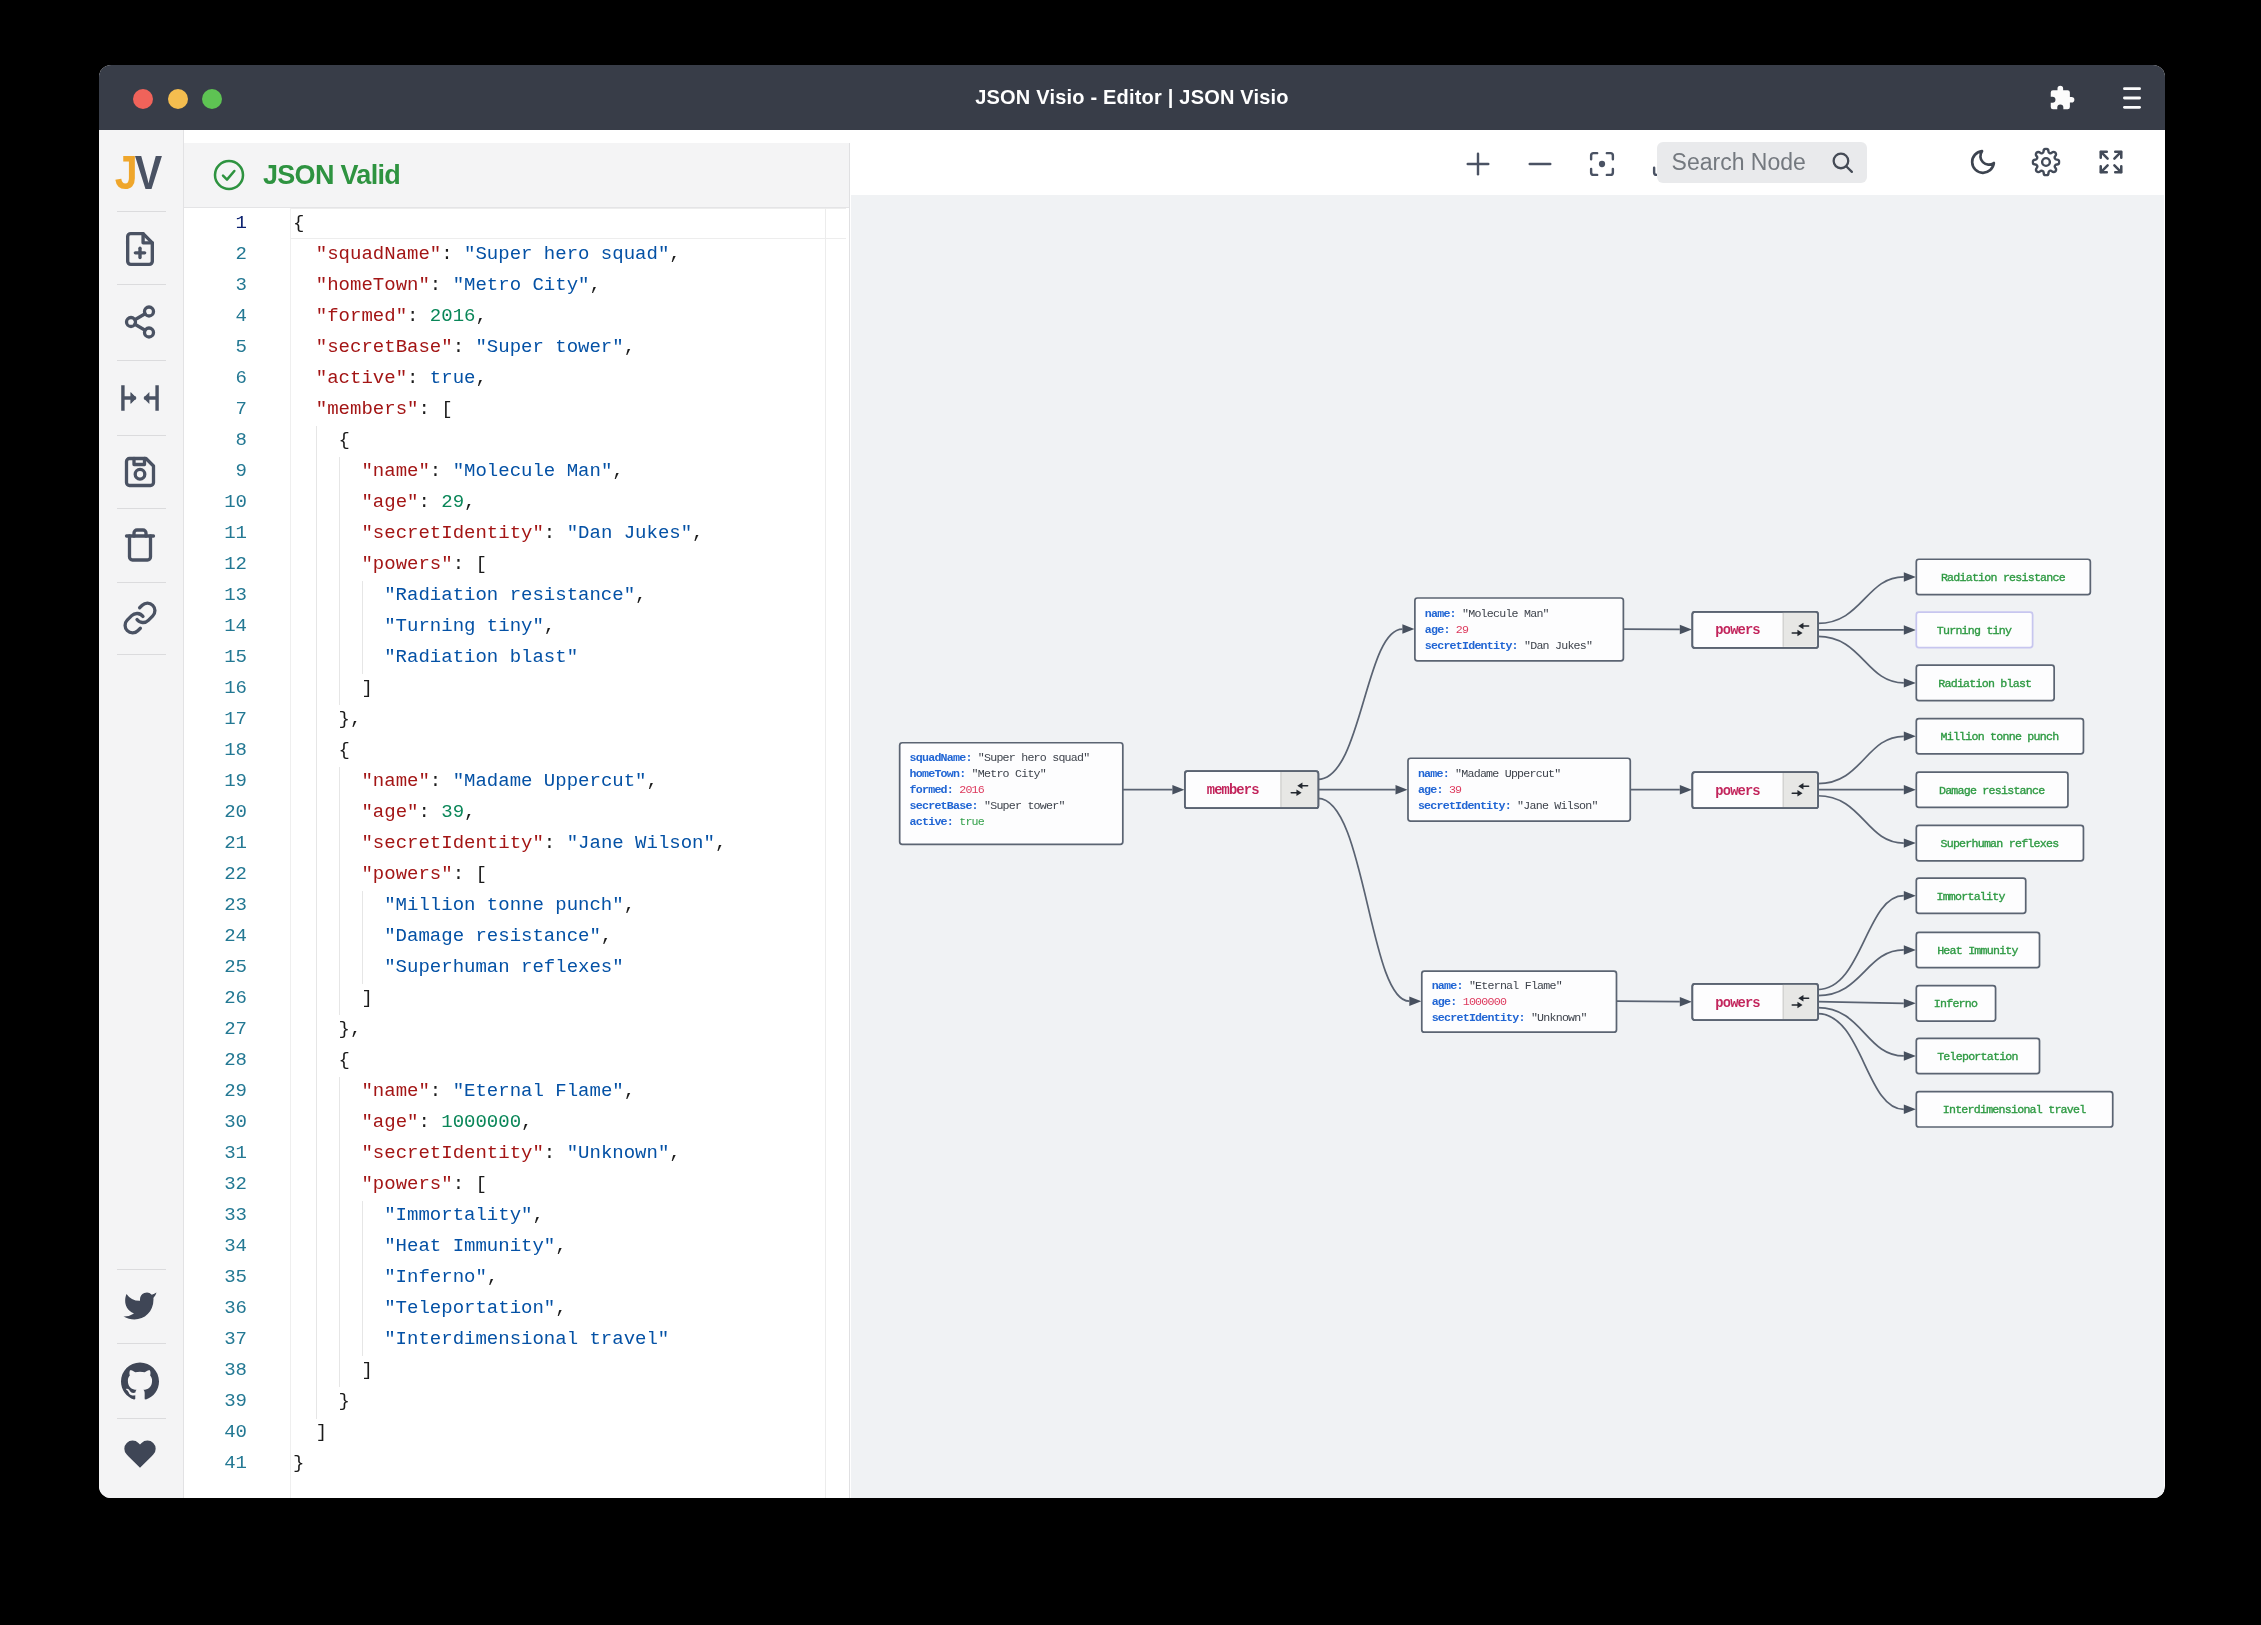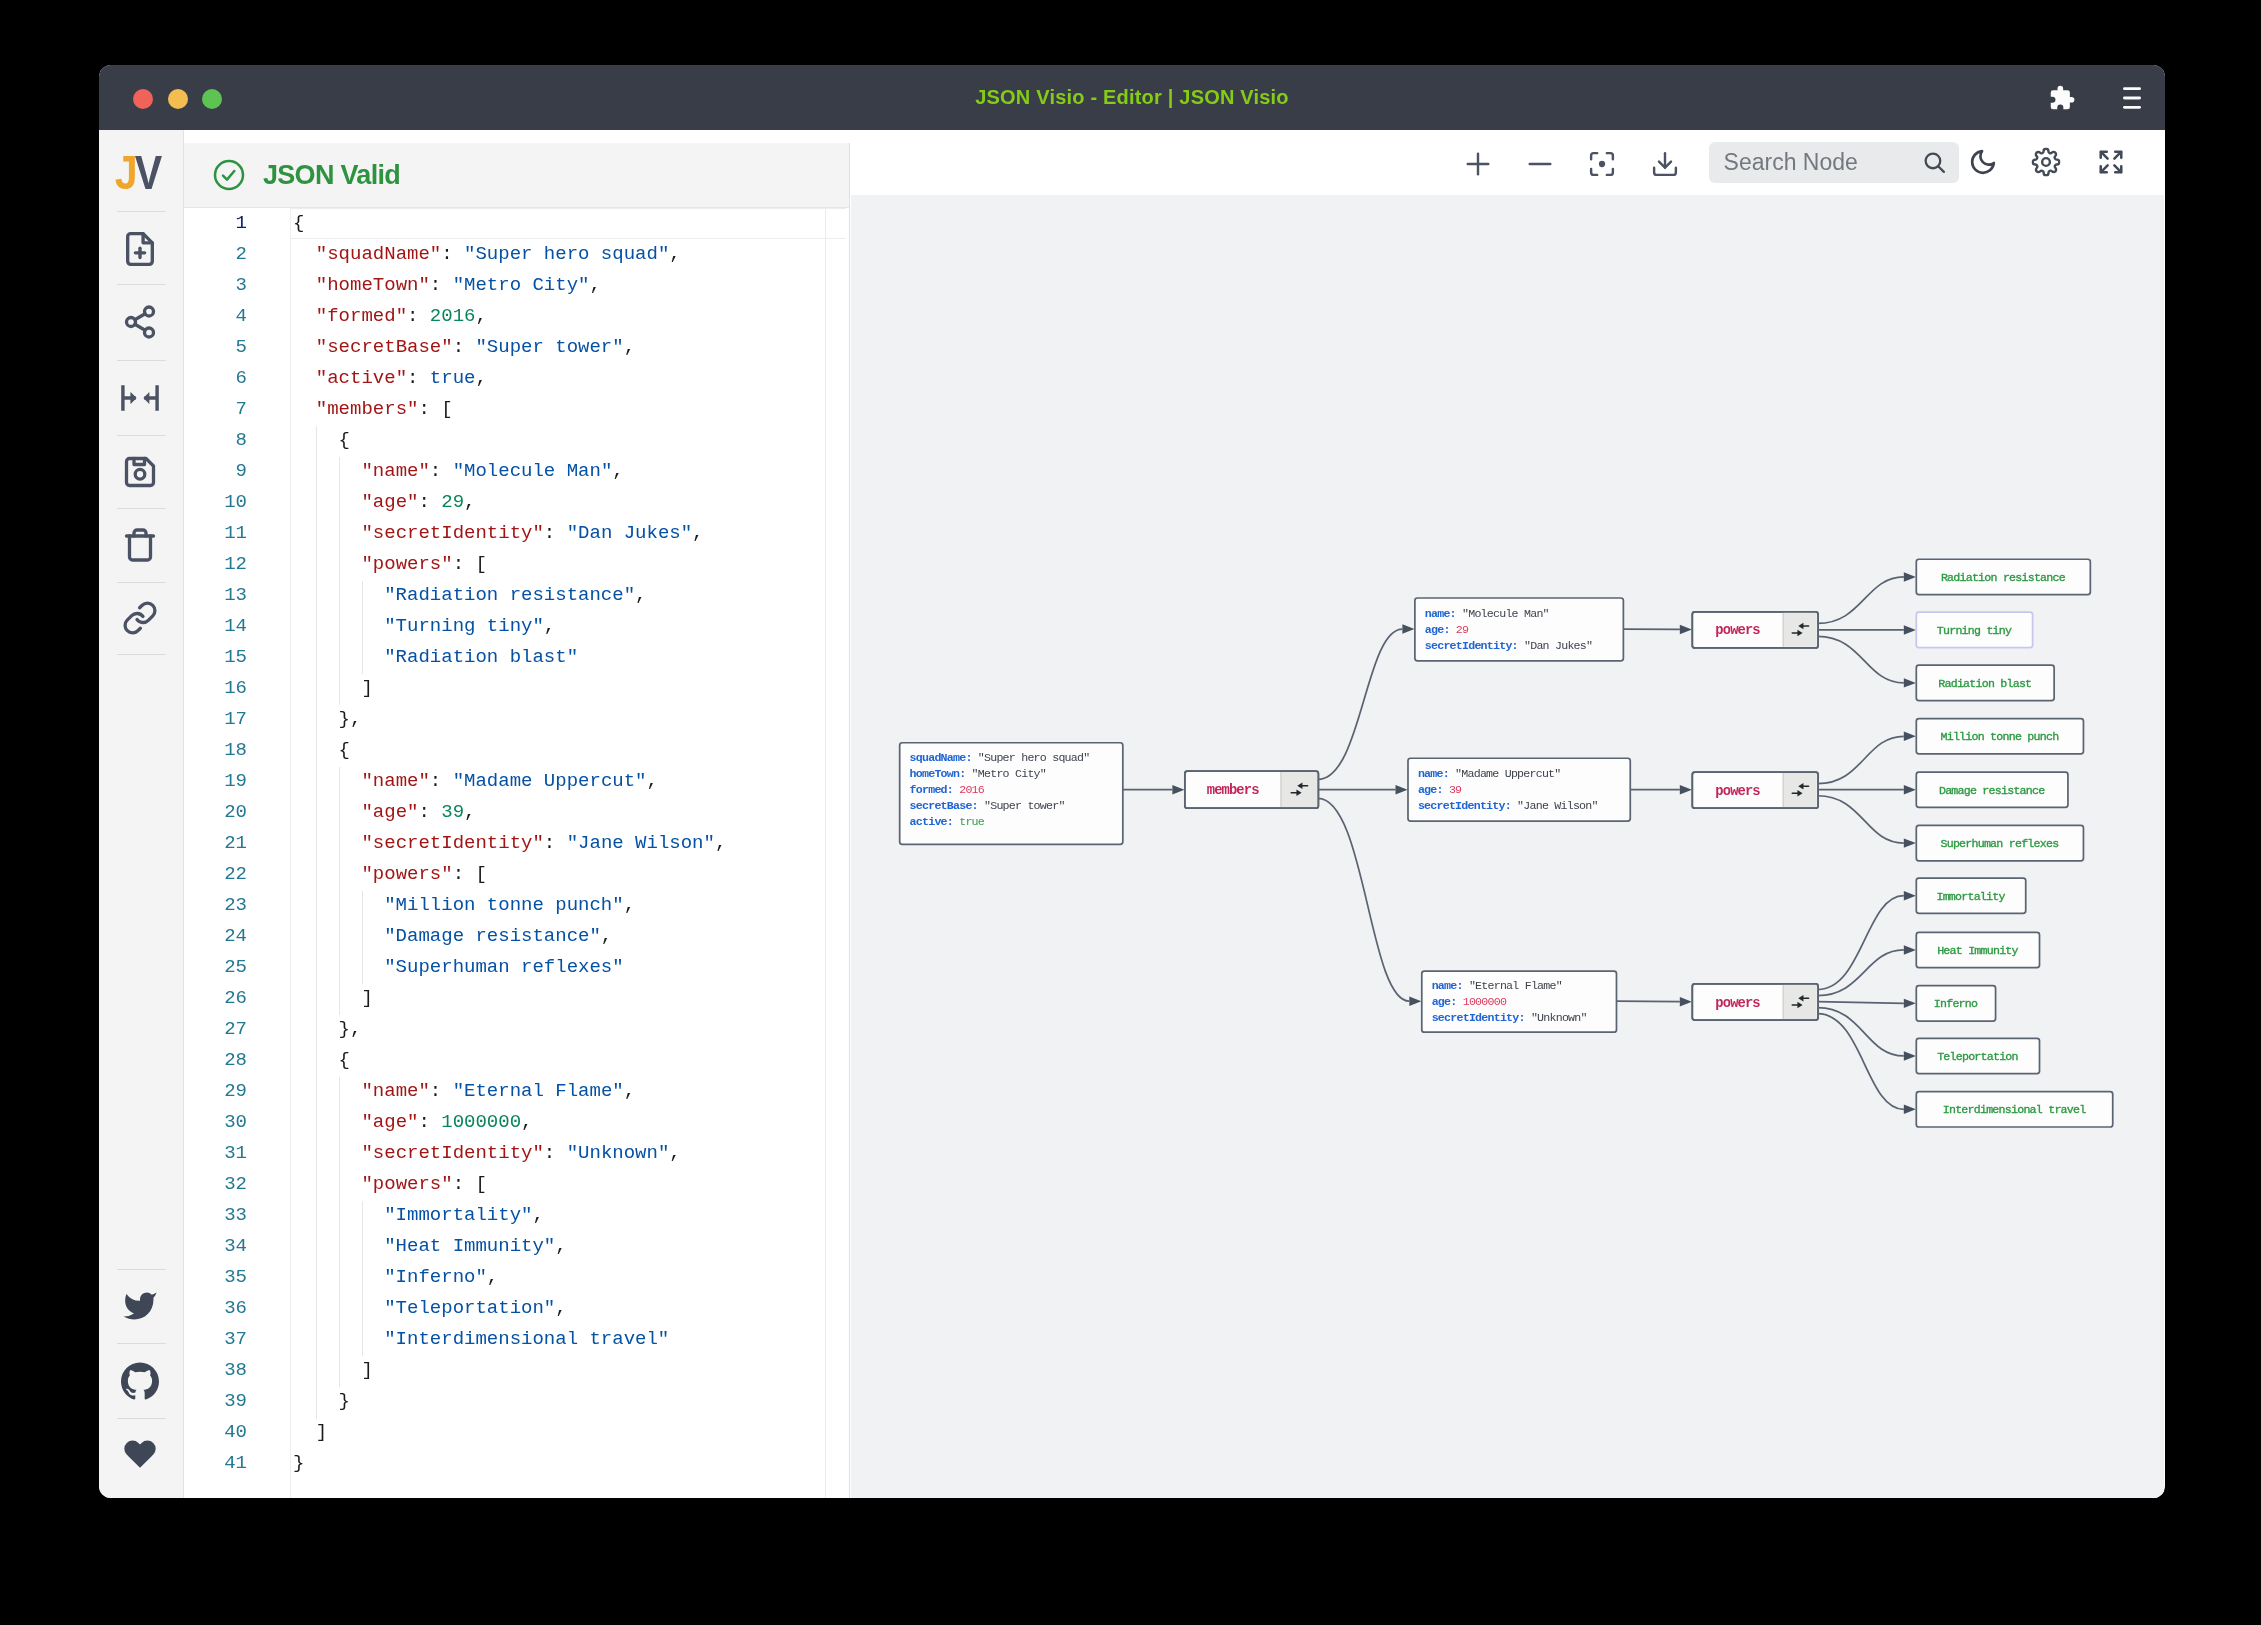--- a/index.html
+++ b/index.html
@@ -7,21 +7,21 @@
   body { font-family:"Liberation Sans", sans-serif; position:relative; }
   #win { position:absolute; left:99px; top:65px; width:2066px; height:1433px;
     border-radius:12px; overflow:hidden; background:#fff; }
   
   #titlebar { position:absolute; left:0; top:0; width:100%; height:65px; background:#383d48; }
   .tl { position:absolute; top:24px; width:20px; height:20px; border-radius:50%; }
   #tl-r { left:34px; background:#f0635a; }
   #tl-y { left:69px; background:#f4bd4f; }
   #tl-g { left:103px; background:#5ec353; }
   #title-text { position:absolute; left:0; top:0; width:100%; height:65px; line-height:65px;
-    text-align:center; color:#84cc16; font-size:20px; font-weight:700; letter-spacing:0.2px; }
+    text-align:center; color:#ffffff; font-size:20px; font-weight:700; letter-spacing:0.2px; }
   
   #sidebar { position:absolute; left:0; top:65px; width:85px; height:1368px; background:#f4f4f5; border-right:0.9px solid #e2e2e4; }
   .sep { position:absolute; left:18px; width:49px; height:0.9px; background:#dbdbdd; }
   .sic { position:absolute; transform:translate(-50%,-50%); }
   #logo { position:absolute; left:-4.3px; top:18px; width:84px; text-align:center; font-size:49px; font-weight:700; letter-spacing:-3.4px; color:#4a5263; line-height:48px; transform:scaleX(0.84); }
   #logo .j { color:#efa62b; }
   
   #editor { position:absolute; left:85px; top:65px; width:666px; height:1368px; background:#fff; border-right:0.9px solid #e0e0e2;margin-top:13px; }
   #ed-head { position:absolute; left:0; top:0; width:100%; height:65px; background:#f4f4f5; border-bottom:0.9px solid #e4e4e6; }
   #ed-head .txt { position:absolute; left:79px; top:0; height:65px; line-height:65px; font-size:27px; font-weight:700; letter-spacing:-0.7px; color:#2e9340; }
@@ -31,21 +31,21 @@
   #gutter, #lines { position:absolute; top:65px; font-family:"Liberation Mono", monospace; font-size:19px; line-height:31px; white-space:pre; }
   #gutter { left:0; width:63px; text-align:right; color:#237893; }
   #gutter div, #lines div { height:31px; }
   #lines { left:109px; color:#1b1b1b; }
   .k { color:#a31515; } .s { color:#0451a5; } .n { color:#098658; } .b { color:#0451a5; }
   .guide { position:absolute; width:0.9px; background:#e6e6e6; }
   
   #canvaspanel { position:absolute; left:752px; top:65px; width:1313px; height:1368px; background:#fff; }
   #toolbar { position:absolute; left:0; top:0; width:100%; height:65px; background:#fff; }
   #graphbg { position:absolute; left:0; top:65px; width:1313px; height:1304px; background:#f0f2f4; }
-  #searchbox { position:absolute; left:858px; top:12px; width:250px; height:41px; background:#e9eaec; border-radius:6px; }
+  #searchbox { position:absolute; left:806px; top:12px; width:210px; height:41px; background:#e9eaec; border-radius:6px; }
   #searchbox span { position:absolute; left:14.6px; top:0; line-height:41px; font-size:23px; color:#74797f; }
   .tic { position:absolute; transform:translate(-50%,-50%); }
 </style>
 </head>
 <body>
 <div id="win">
   <div id="titlebar">
     <div class="tl" id="tl-r"></div>
       <div class="tl" id="tl-y"></div>
       <div class="tl" id="tl-g"></div>

